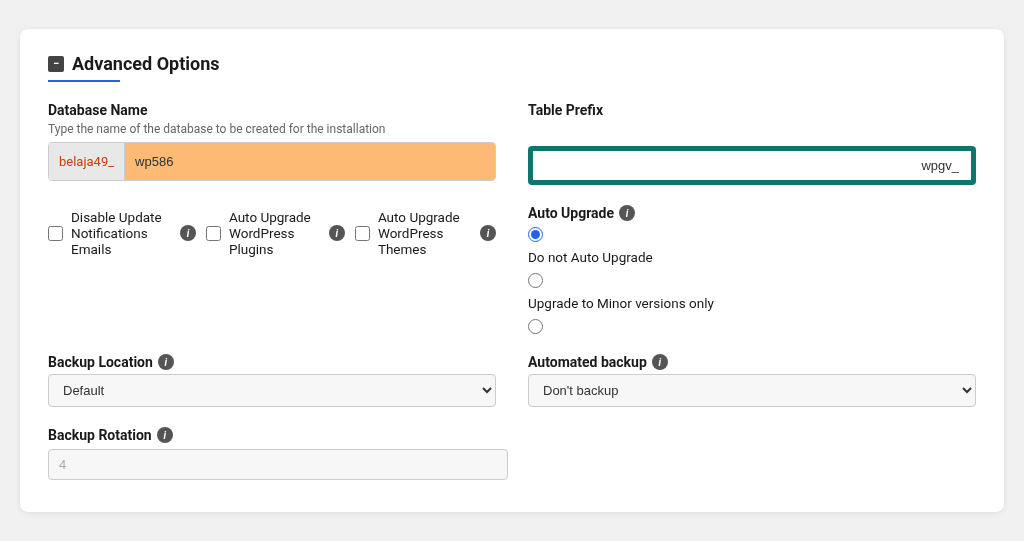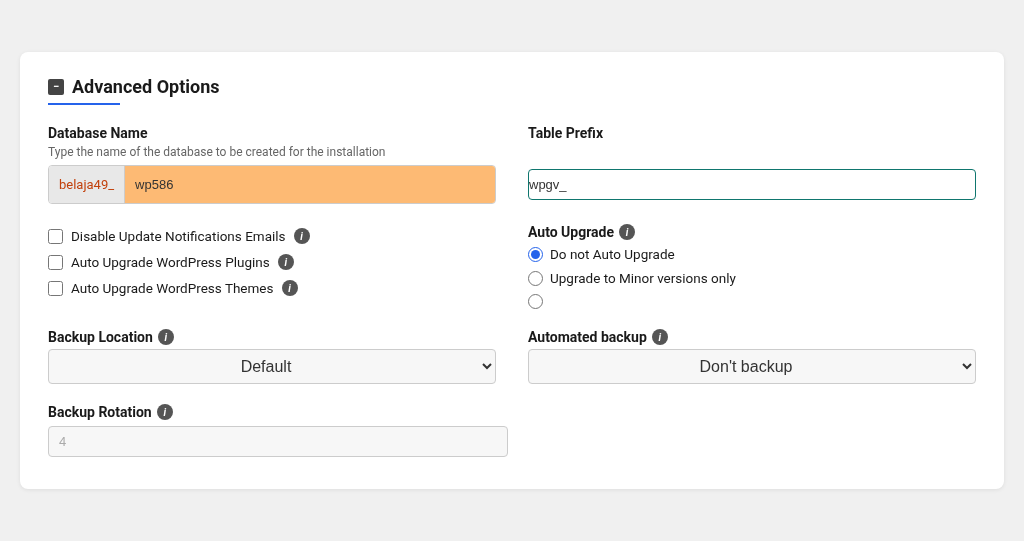--- a/index.html
+++ b/index.html
@@ -88,31 +88,32 @@
     .input-field {
       border: none;
       outline: none;
       padding: 11px 10px;
       font-size: 13px;
       flex: 1;
       background: #fdba74;
       color: #333;
     }
     .input-standalone {
-      border: 1px solid #0f766e;
+      border: 5px solid #0f766e;
       border-radius: 4px;
-      padding: 7px 0;
+      padding: 7px 12px;
       font-size: 13px;
       width: 100%;
       outline: none;
       color: #333;
+      text-align: right;
     }
     .checkbox-group {
       display: flex;
-      flex-direction: column;
+      flex-direction: row;
       gap: 10px;
       margin-top: 4px;
     }
     .checkbox-row {
       display: flex;
       align-items: center;
       gap: 8px;
       font-size: 13.5px;
       color: #1a1a1a;
     }
@@ -138,42 +139,42 @@
       flex-shrink: 0;
     }
     .radio-group {
       display: flex;
       flex-direction: column;
       gap: 8px;
       margin-top: 6px;
     }
     .radio-row {
       display: flex;
-      align-items: center;
+      align-items: flex-start;
       gap: 7px;
       font-size: 13.5px;
       color: #1a1a1a;
+      flex-direction: column;
     }
     .radio-row input[type="radio"] {
       width: 15px;
       height: 15px;
       accent-color: #2563eb;
       flex-shrink: 0;
     }
     .select-field {
       border: 1px solid #ccc;
       border-radius: 4px;
       padding: 7px 10px;
-      font-size: 16px;
+      font-size: 13px;
       width: 100%;
       outline: none;
       color: #333;
       background: #f7f7f7;
       appearance: auto;
-      text-align: center;
     }
     .section-divider {
       margin: 20px 0;
     }
     .backup-rotation-input {
       border: 1px solid #ccc;
       border-radius: 4px;
       padding: 7px 10px;
       font-size: 13px;
       width: 100%;

